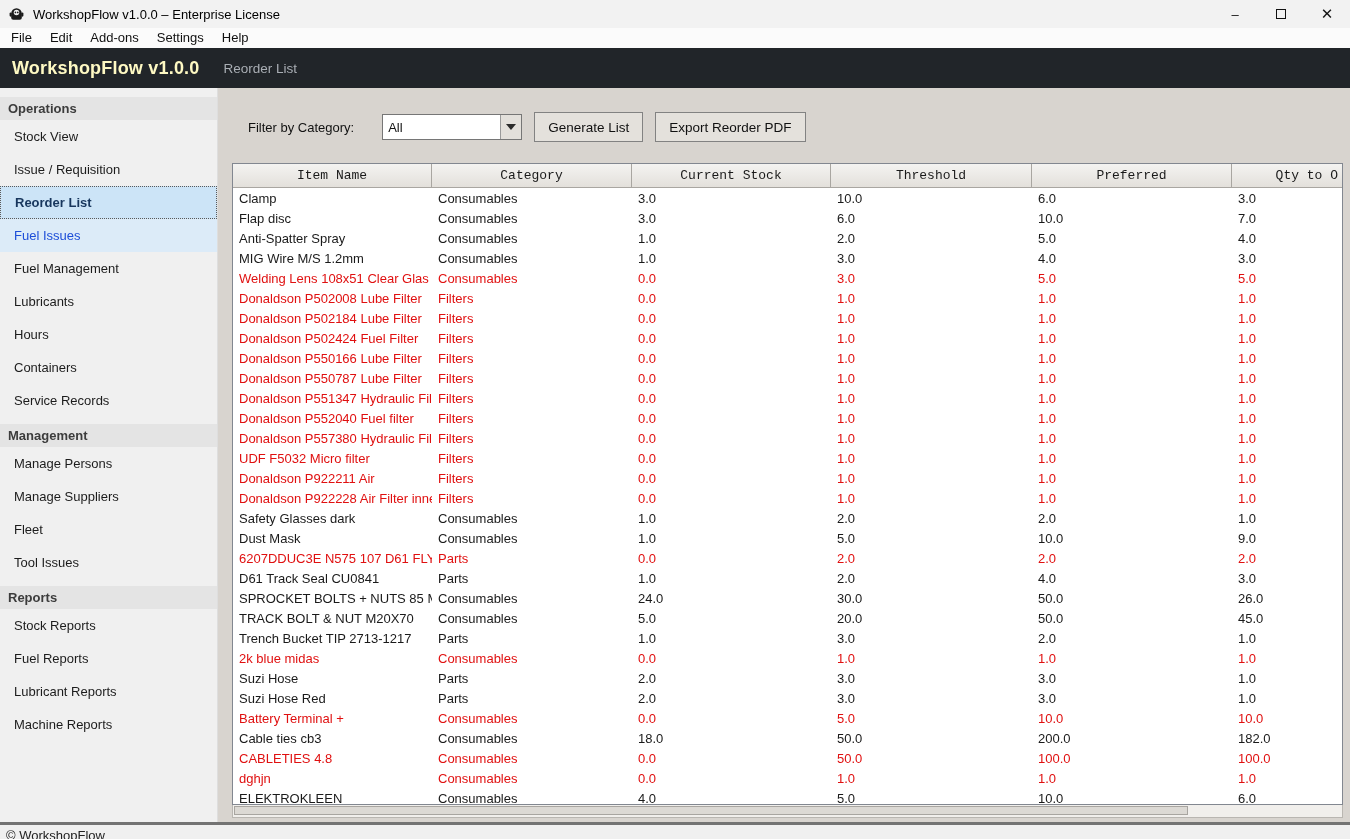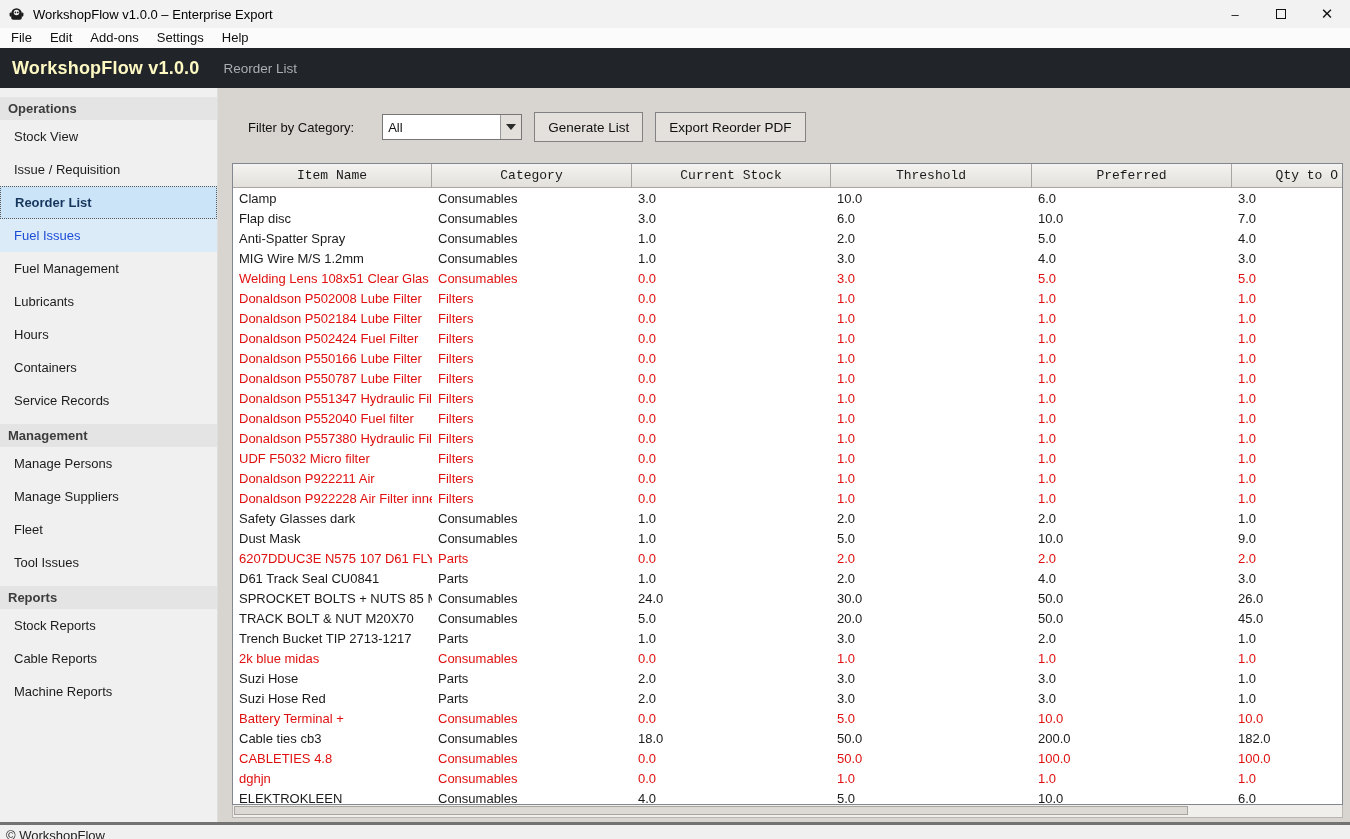--- a/index.html
+++ b/index.html
@@ -69,21 +69,21 @@
 
 <div class="titlebar">
   <svg class="app-icon" viewBox="0 0 16 16">
     <path d="M3 7 a5 5 0 0 1 10 0 v4 a2 2 0 0 1 -2 2 h-6 a2 2 0 0 1 -2 -2 z" fill="#1b1b1b"></path>
     <circle cx="8" cy="6.2" r="2.6" fill="#f2f2f2"></circle>
     <circle cx="7" cy="6" r="0.8" fill="#1b1b1b"></circle>
     <circle cx="9.2" cy="6" r="0.8" fill="#1b1b1b"></circle>
     <rect x="1.5" y="6" width="2" height="4" rx="1" fill="#1b1b1b"></rect>
     <rect x="12.5" y="6" width="2" height="4" rx="1" fill="#1b1b1b"></rect>
   </svg>
-  <span class="window-title">WorkshopFlow v1.0.0 – Enterprise Export</span>
+  <span class="window-title">WorkshopFlow v1.0.0 – Enterprise License</span>
   <div class="win-controls">
     <div class="win-btn">
         <span>–</span>
       </div>
     <div class="win-btn">
         <span class="glyph-box"></span>
       </div>
     <div class="win-btn glyph-close">
         <span>✕</span>
       </div>
@@ -116,21 +116,22 @@
       <div class="side-item">Hours</div>
       <div class="side-item">Containers</div>
       <div class="side-item">Service Records</div>
       <div class="side-section-header gap">Management</div>
       <div class="side-item">Manage Persons</div>
       <div class="side-item">Manage Suppliers</div>
       <div class="side-item">Fleet</div>
       <div class="side-item">Tool Issues</div>
       <div class="side-section-header gap">Reports</div>
       <div class="side-item">Stock Reports</div>
-      <div class="side-item">Cable Reports</div>
+      <div class="side-item">Fuel Reports</div>
+      <div class="side-item">Lubricant Reports</div>
       <div class="side-item">Machine Reports</div>
     </div>
 
   <div class="main">
     <div class="toolbar">
       <span class="filter-label">Filter by Category:</span>
       <div class="combobox">
         <div class="combo-value">All</div>
         <div class="combo-btn">
           <span class="combo-arrow"></span>

